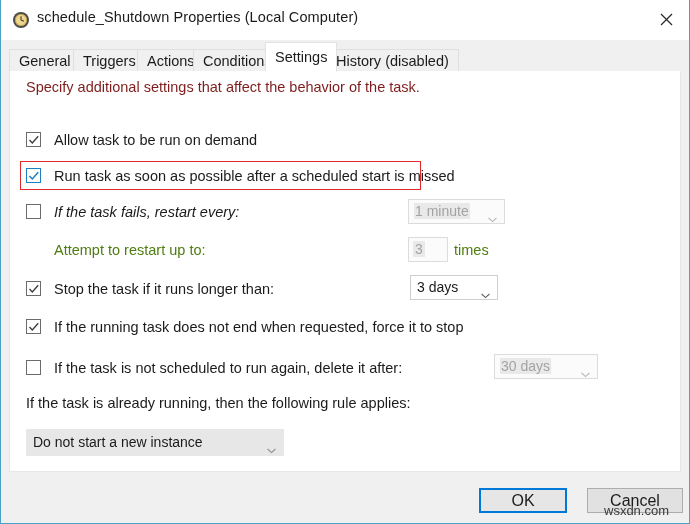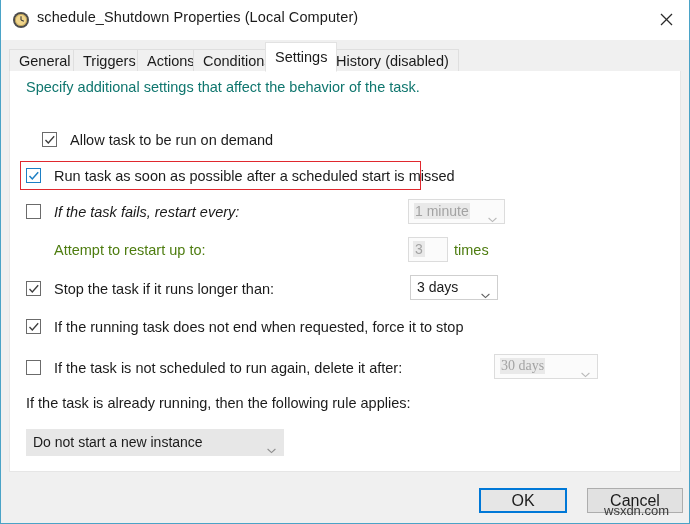--- a/index.html
+++ b/index.html
@@ -100,21 +100,21 @@
     height: 401px;
     background: #ffffff;
     border: 1px solid #e6e6e6;
     border-top: none;
     box-sizing: border-box;
   }
   #intro {
     position: absolute;
     left: 16px; top: 8px;
     font-size: 14.5px;
-    color: #0f766e;
+    color: #7f1d1d;
     white-space: nowrap;
   }
 
   
   .row {
     position: absolute;
     left: 0;
     height: 22px;
   }
   .cb {
@@ -257,21 +257,21 @@
     <div class="tab" style="left:136px;">Actions</div>
     <div class="tab" style="left:192px;">Conditions</div>
     <div class="tab active" style="left:264px;">Settings</div>
     <div class="tab" style="left:325px;">History (disabled)</div>
   </div>
 
   <div id="page">
 
     <div id="intro">Specify additional settings that affect the behavior of the task.</div>
 
-    <div class="row" style="left:16px; top:59px; width:420px;margin-left:16px;">
+    <div class="row" style="left:16px; top:59px; width:420px;">
       <span class="cb off">
         <svg width="12" height="12" viewBox="0 0 12 12">
           <polyline points="1.5,6 4.3,9 10.2,2.2" fill="none" stroke="#3c3c3c" stroke-width="1.3"></polyline>
         </svg>
       </span>
       <span class="row-label">Allow task to be run on demand</span>
     </div>
 
     <div class="row" style="left:16px; top:95px; width:420px;">
       <span class="cb blue">
@@ -326,21 +326,21 @@
           <polyline points="1.5,6 4.3,9 10.2,2.2" fill="none" stroke="#3c3c3c" stroke-width="1.3"></polyline>
         </svg>
       </span>
       <span class="row-label">If the running task does not end when requested, force it to stop</span>
     </div>
 
     <div class="row" style="left:16px; top:287px; width:480px;">
       <span class="cb off"></span>
       <span class="row-label">If the task is not scheduled to run again, delete it after:</span>
     </div>
-    <div class="combo disabled" style="left:484px; top:283px; width:104px;font-family:Liberation Serif, serif;">
+    <div class="combo disabled" style="left:484px; top:283px; width:104px;">
       <span class="cval">30 days</span>
       <span class="arrow">
         <svg width="9" height="6" viewBox="0 0 9 6">
             <polyline points="0.6,1 4.5,4.6 8.4,1" fill="none" stroke="#b9b9b9" stroke-width="1.1"></polyline>
           </svg>
       </span>
     </div>
 
     <div class="plain-label" style="left:16px; top:322px;">If the task is already running, then the following rule applies:</div>
     <div class="combo flat" style="left:16px; top:358px; width:258px; height:27px;text-align:center;">

